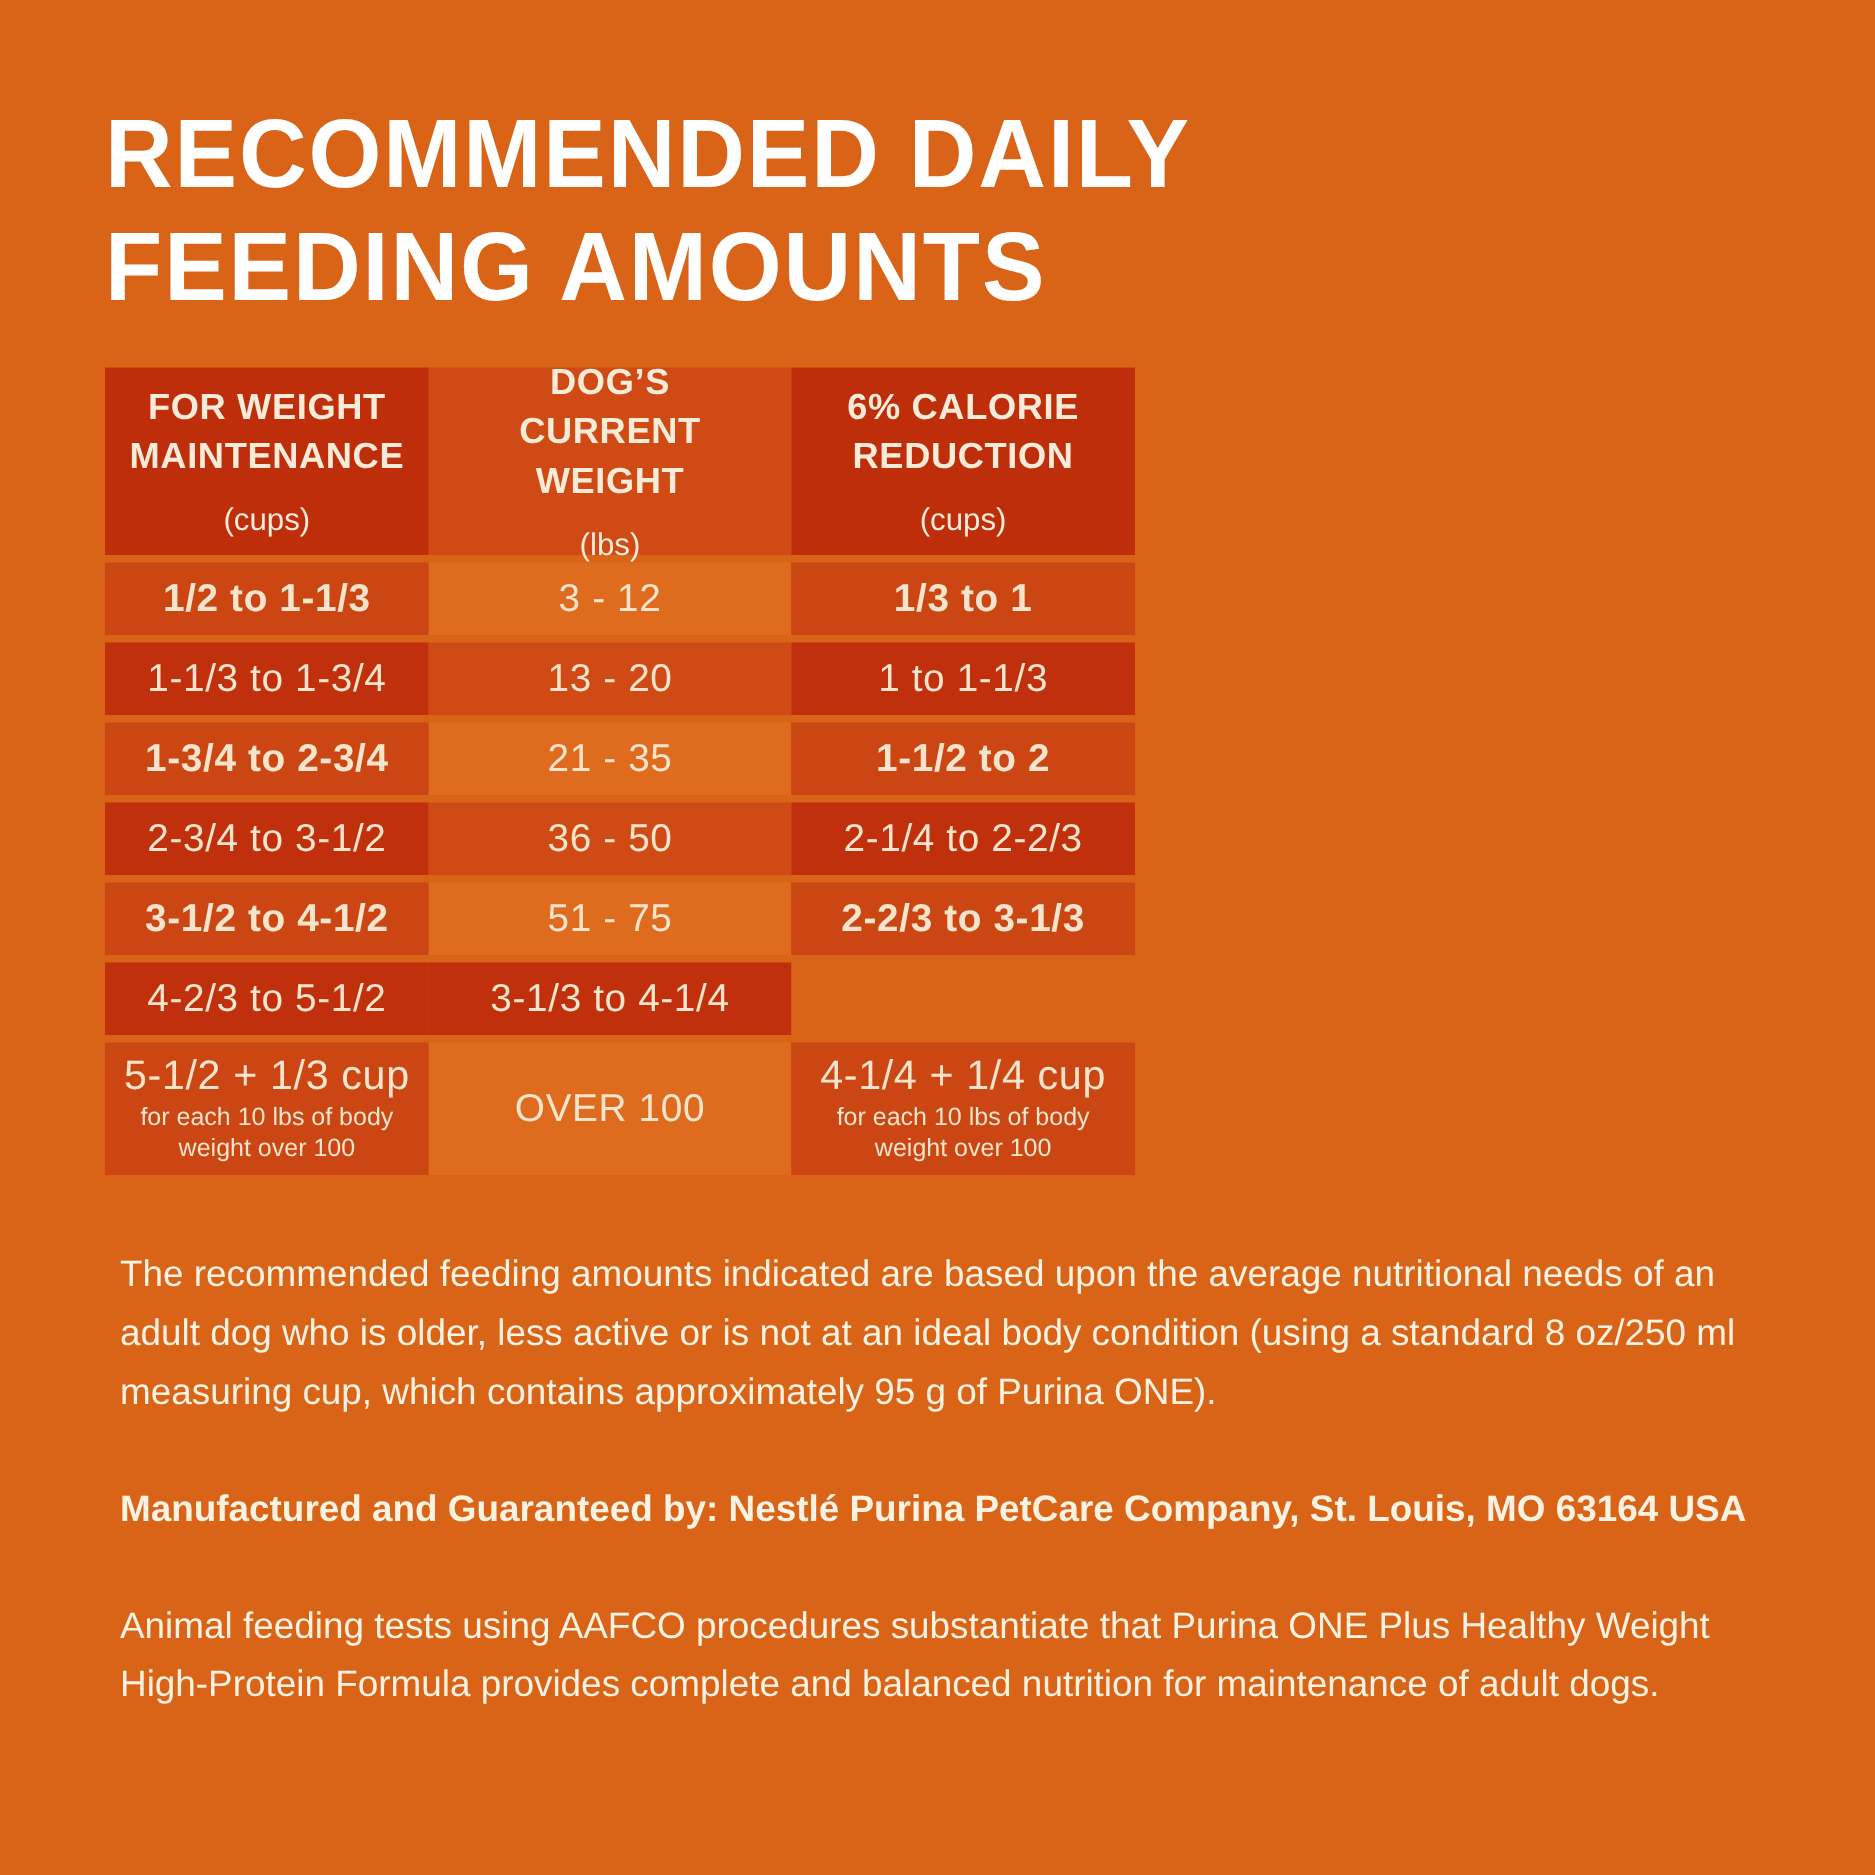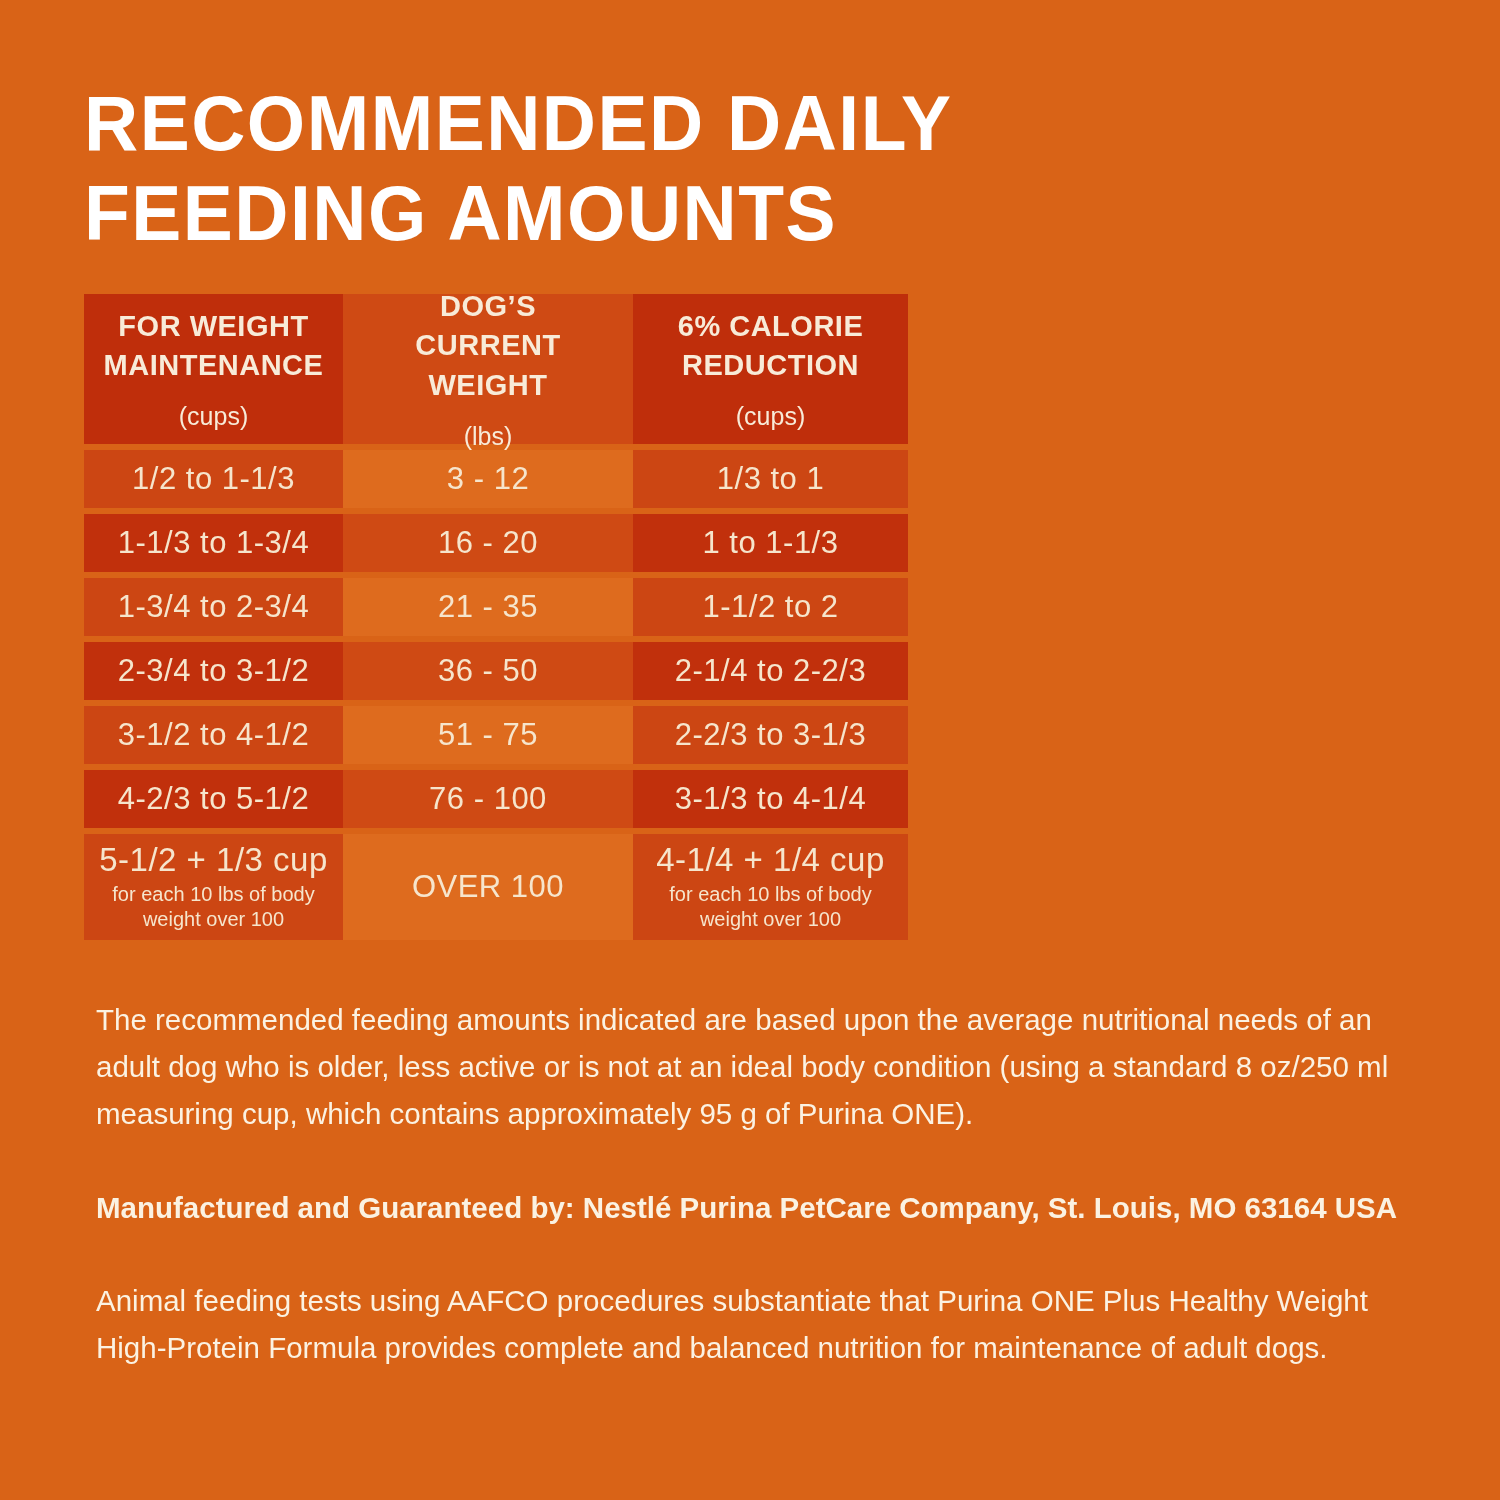--- a/index.html
+++ b/index.html
@@ -60,21 +60,21 @@
     letter-spacing:0.5px;
     max-width:235px;
   }
   .hdr-unit{
     color:#F8EBD8;
     font-size:25px;
     margin-top:17px;
   }
   
   .row-std .cell{height:58px;font-size:31px;letter-spacing:0.5px;}
-  .row-light .cell-side{background:#CC4613;}
+  .row-light .cell-side{background:#CC4613;font-weight:bold;}
   .row-light .cell-mid{background:#DE6B1E;}
   .row-dark .cell-side{background:#C1300C;}
   .row-dark .cell-mid{background:#CF4A14;}
   
   .row-last .cell{height:106px;}
   .row-last .cell-side{background:#CC4613;}
   .row-last .cell-mid{background:#DE6B1E;font-size:31px;letter-spacing:0.5px;}
   .big-line{font-size:33px;letter-spacing:0.5px;line-height:1.1;}
   .sub-line{
     font-size:20px;
@@ -125,41 +125,40 @@
       </div>
     </div>
 
     <div class="t-row row-std row-light">
       <div class="cell cell-side">1/2 to 1-1/3</div>
       <div class="cell cell-mid">3 - 12</div>
       <div class="cell cell-side">1/3 to 1</div>
     </div>
     <div class="t-row row-std row-dark">
       <div class="cell cell-side">1-1/3 to 1-3/4</div>
-      <div class="cell cell-mid">16 - 20</div>
+      <div class="cell cell-mid">13 - 20</div>
       <div class="cell cell-side">1 to 1-1/3</div>
     </div>
     <div class="t-row row-std row-light">
       <div class="cell cell-side">1-3/4 to 2-3/4</div>
       <div class="cell cell-mid">21 - 35</div>
       <div class="cell cell-side">1-1/2 to 2</div>
     </div>
     <div class="t-row row-std row-dark">
       <div class="cell cell-side">2-3/4 to 3-1/2</div>
       <div class="cell cell-mid">36 - 50</div>
       <div class="cell cell-side">2-1/4 to 2-2/3</div>
     </div>
     <div class="t-row row-std row-light">
       <div class="cell cell-side">3-1/2 to 4-1/2</div>
       <div class="cell cell-mid">51 - 75</div>
       <div class="cell cell-side">2-2/3 to 3-1/3</div>
     </div>
     <div class="t-row row-std row-dark">
       <div class="cell cell-side">4-2/3 to 5-1/2</div>
-      <div class="cell cell-mid">76 - 100</div>
       <div class="cell cell-side">3-1/3 to 4-1/4</div>
     </div>
 
     <div class="t-row row-last">
       <div class="cell cell-side">
         <span class="big-line">5-1/2 + 1/3 cup</span>
         <span class="sub-line">for each 10 lbs of body weight over 100</span>
       </div>
       <div class="cell cell-mid">OVER 100</div>
       <div class="cell cell-side">

